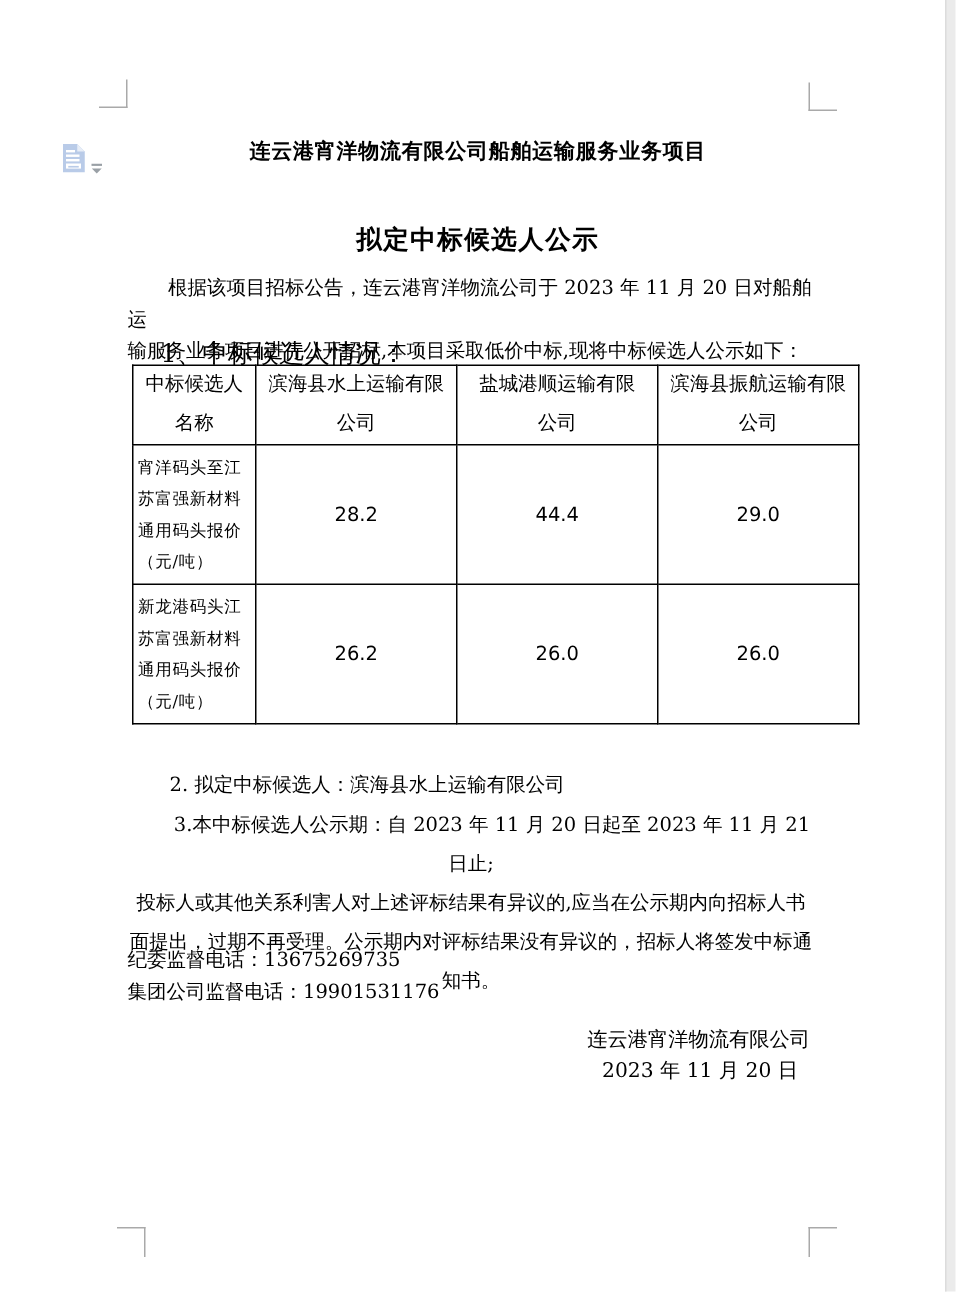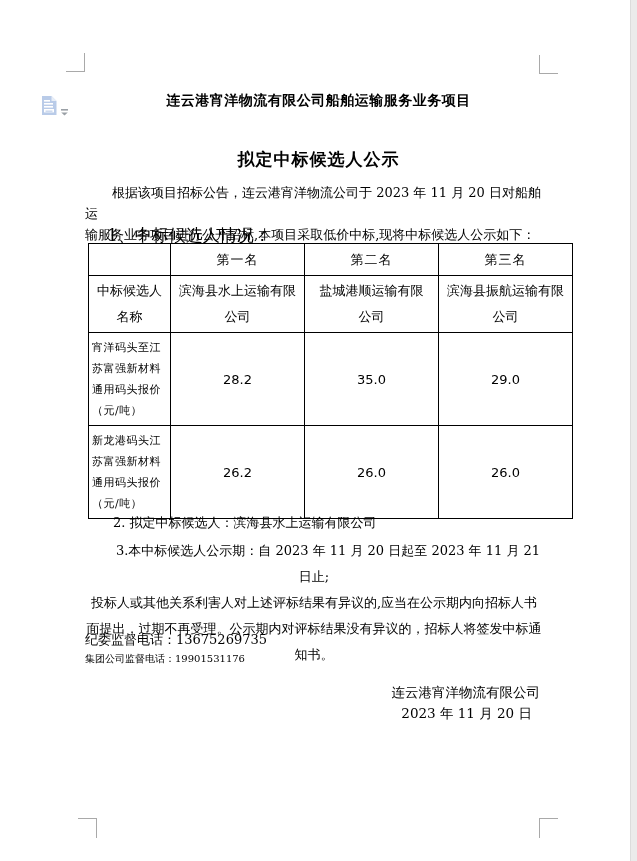--- a/index.html
+++ b/index.html
@@ -28,21 +28,21 @@
   .mark-br{left:539px;top:818px;border-left:1px solid #a9a9a9;border-top:1px solid #a9a9a9;height:20px;}
 
   
   .title1{left:0;top:92px;width:637px;text-align:center;font-size:14px;font-weight:700;letter-spacing:0.5px;}
   .title2{left:0;top:148px;width:637px;text-align:center;font-size:17px;font-weight:700;letter-spacing:1px;}
   .intro{left:85px;top:182px;width:458px;font-size:13px;line-height:21px;text-indent:27px;}
   .item1{left:85px;top:224px;width:458px;font-size:17px;text-indent:22px;}
   .item2{left:85px;top:514px;width:458px;font-size:13px;text-indent:28px;}
   .item3{left:85px;top:538px;width:458px;font-size:13px;line-height:26px;text-indent:28px;text-align:center;}
   .phone1{left:85px;top:631px;width:458px;font-size:13px;}
-  .phone2{left:85px;top:652px;width:458px;font-size:10px;}
+  .phone2{left:85px;top:652px;width:458px;font-size:13px;}
   .sig-co{left:300px;top:684px;width:240px;text-align:right;font-size:13.5px;}
   .sig-date{left:300px;top:705px;width:232px;text-align:right;font-size:13.5px;}
 
   
   .bid-table{
     position:absolute;left:88px;top:243px;
     border-collapse:collapse;table-layout:fixed;font-size:13px;
   }
   .bid-table td{border:1px solid #000;vertical-align:middle;padding:0;overflow:hidden;}
   .bid-table tr:nth-child(1){height:32px;}
@@ -94,43 +94,37 @@
   <div class="abs item1">1、中标候选人情况：</div>
 
   <table class="bid-table">
     <colgroup>
       <col style="width:82px">
         <col style="width:134px">
         <col style="width:134px">
         <col style="width:134px">
     </colgroup>
     <tbody>
-        <tr>
-      <td class="hdr"></td>
-      <td class="hdr">第一名</td>
-      <td class="hdr">第二名</td>
-      <td class="hdr">第三名</td>
-    </tr>
     <tr>
       <td class="ctr pre">中标候选人
 名称</td>
       <td class="ctr pre">滨海县水上运输有限
 公司</td>
       <td class="ctr pre">盐城港顺运输有限
 公司</td>
       <td class="ctr pre">滨海县振航运输有限
 公司</td>
     </tr>
     <tr>
       <td class="lbl pre">宵洋码头至江
 苏富强新材料
 通用码头报价
 （元/吨）</td>
       <td class="num">28.2</td>
-      <td class="num">35.0</td>
+      <td class="num">44.4</td>
       <td class="num">29.0</td>
     </tr>
     <tr>
       <td class="lbl pre">新龙港码头江
 苏富强新材料
 通用码头报价
 （元/吨）</td>
       <td class="num">26.2</td>
       <td class="num">26.0</td>
       <td class="num">26.0</td>

